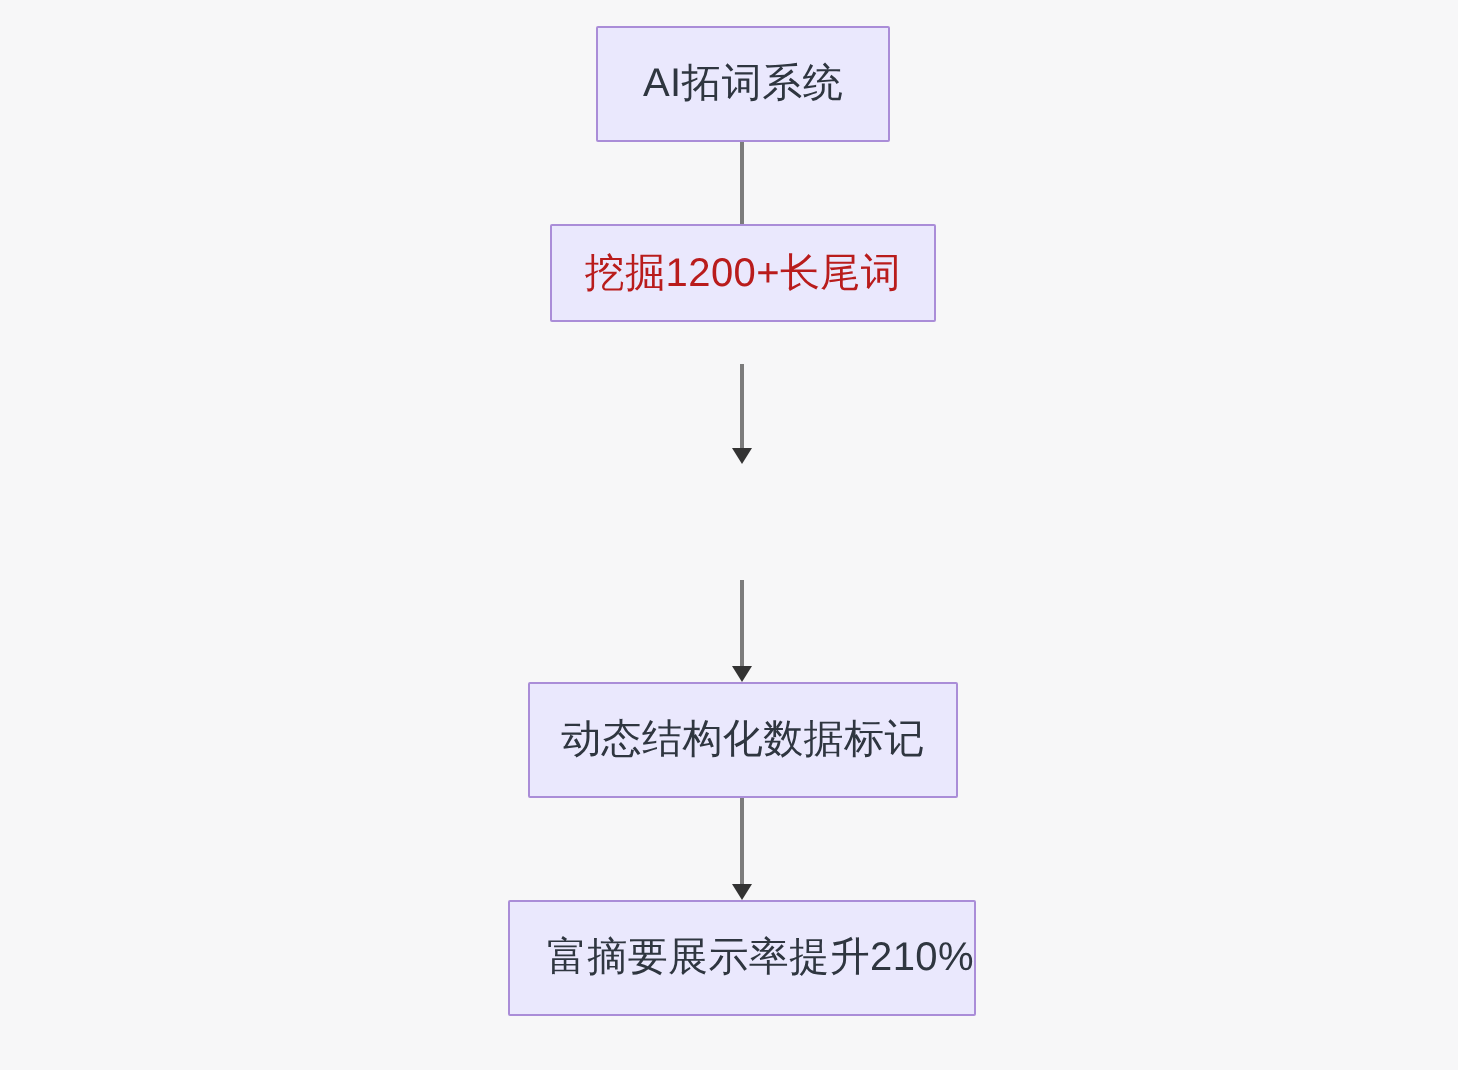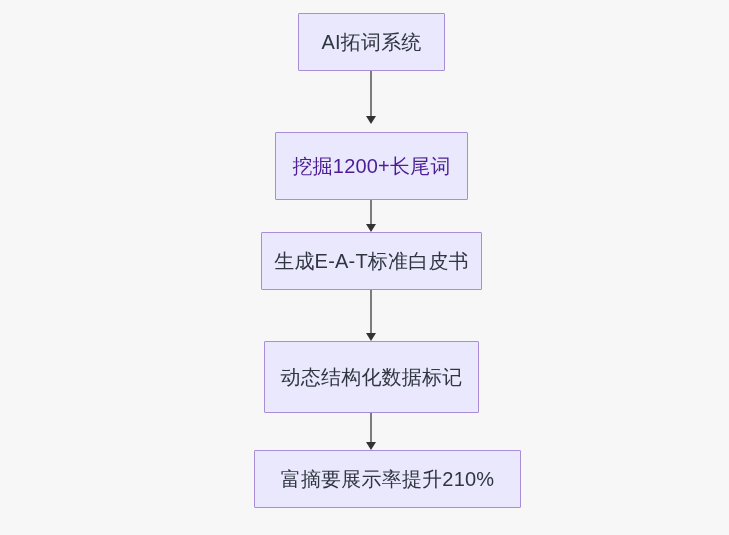--- a/index.html
+++ b/index.html
@@ -64,29 +64,26 @@
   <div class="edge" style="left: 370px; top: 290px; height: 43px; background: rgb(124, 124, 124);"></div>
   <div class="arrowhead" style="left: 366px; top: 333px; border-top-color: rgb(51, 51, 51);"></div>
 
   <div class="edge" style="left: 370px; top: 399px; height: 43px; background: rgb(124, 124, 124);"></div>
   <div class="arrowhead" style="left: 366px; top: 442px; border-top-color: rgb(51, 51, 51);"></div>
 
   <div class="node" style="left: 298px; top: 13px; width: 147px; height: 58px; background: rgb(234, 232, 253); border-color: rgb(170, 141, 216); color: rgb(47, 54, 64);">
     <span class="node-label">AI拓词系统</span>
   </div>
 
-  <div class="node" style="left: 275px; top: 132px; width: 193px; height: 68px; background: rgb(234, 232, 253); border-color: rgb(170, 141, 216); color: #4c1d95;">
+  <div class="node" style="left: 275px; top: 112px; width: 193px; height: 49px; background: rgb(234, 232, 253); border-color: rgb(170, 141, 216); color: #b91c1c;">
     <span class="node-label">挖掘1200+长尾词</span>
   </div>
 
-  <div class="node" style="left: 261px; top: 232px; width: 221px; height: 58px; background: rgb(234, 232, 253); border-color: rgb(170, 141, 216); color: rgb(47, 54, 64);">
-    <span class="node-label">生成E-A-T标准白皮书</span>
-  </div>
 
-  <div class="node" style="left: 264px; top: 341px; width: 215px; height: 72px; background: rgb(234, 232, 253); border-color: rgb(170, 141, 216); color: rgb(47, 54, 64);">
+  <div class="node" style="left: 264px; top: 341px; width: 215px; height: 58px; background: rgb(234, 232, 253); border-color: rgb(170, 141, 216); color: rgb(47, 54, 64);">
     <span class="node-label">动态结构化数据标记</span>
   </div>
 
-  <div class="node" style="left: 254px; top: 450px; width: 267px; height: 58px; background: rgb(234, 232, 253); border-color: rgb(170, 141, 216); color: rgb(47, 54, 64);">
+  <div class="node" style="left: 254px; top: 450px; width: 234px; height: 58px; background: rgb(234, 232, 253); border-color: rgb(170, 141, 216); color: rgb(47, 54, 64); justify-content: flex-end;">
     <span class="node-label">富摘要展示率提升210%</span>
   </div>
 
 </div>
 
 </body></html>

